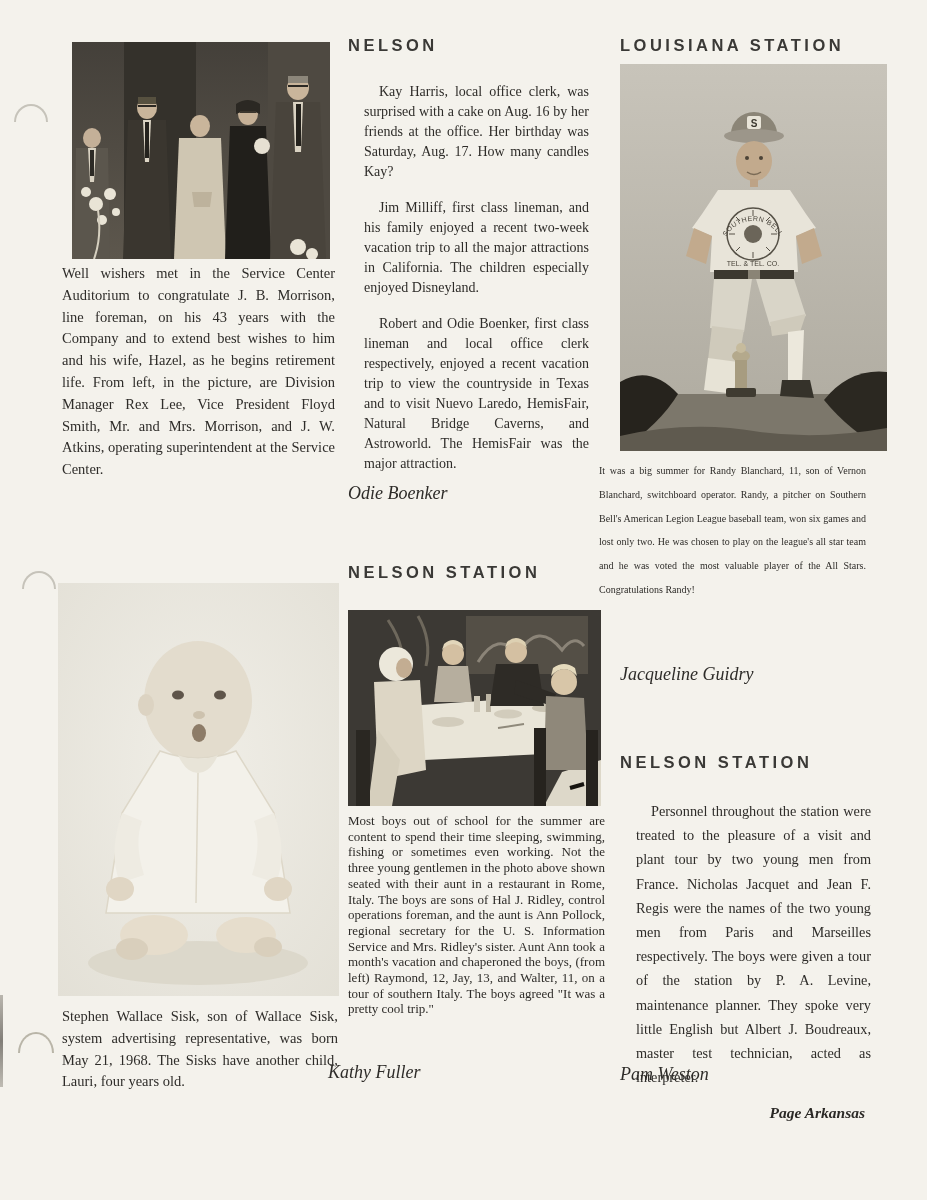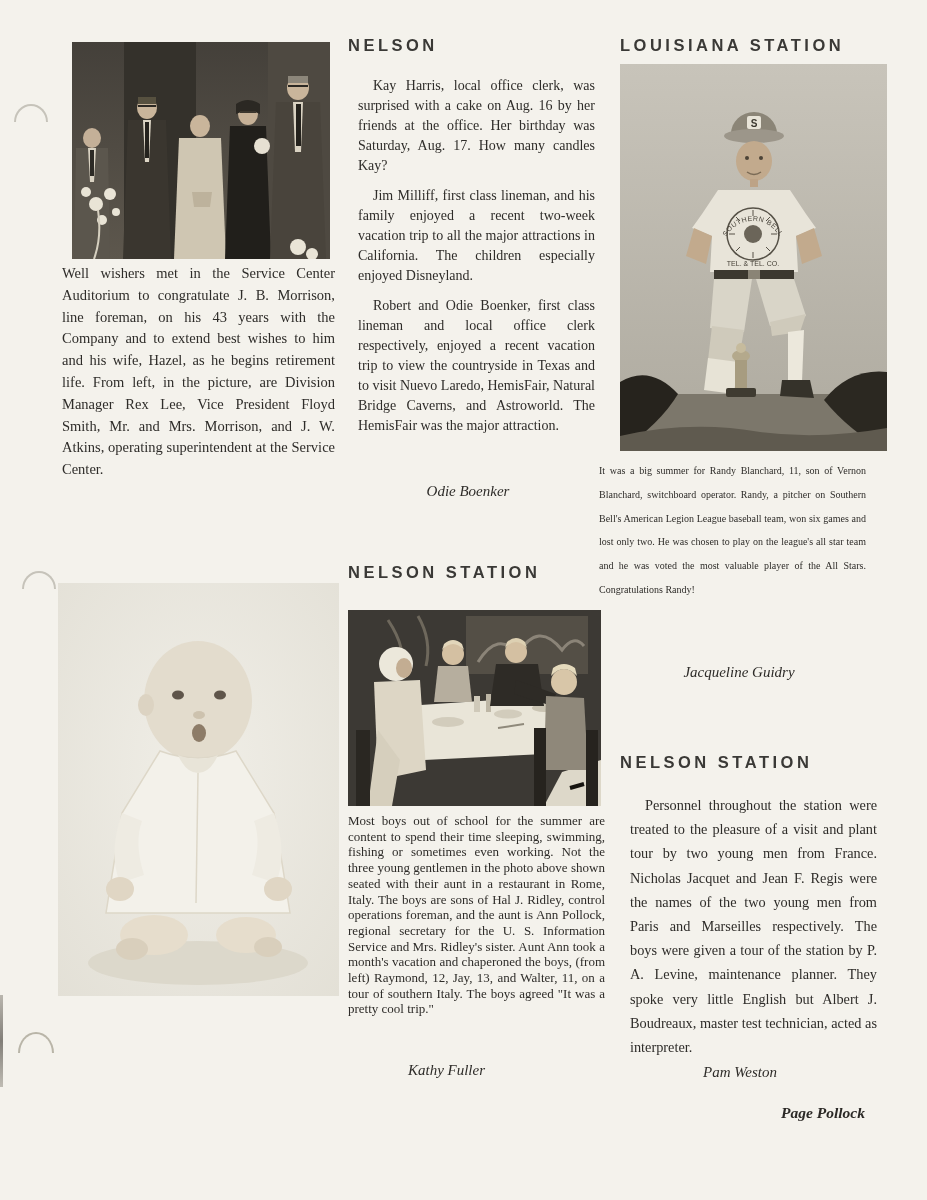--- a/index.html
+++ b/index.html
@@ -21,26 +21,26 @@
     white-space:nowrap;
   }
   .body-text{
     text-align:justify;
     color:#2e2c29;
   }
   .cap-std{font-size:14.5px;line-height:21.8px;}
   .cap-small{font-size:13px;line-height:15.7px;}
   .article-mid{font-size:14px;line-height:20px;}
   .article-wide{font-size:14.3px;line-height:24.2px;}
-  .article-mid p,.article-wide p{margin:10px;text-indent:15px;}
+  .article-mid p,.article-wide p{margin:16px;text-indent:15px;}
   .lead{font-weight:400;}
   .byline{
     font-style:italic;
-    font-size:15px;
-    text-align:center;
+    font-size:18px;
+    text-align:left;
     color:#2e2c29;
   }
   .page-footer{
     font-style:italic;
     font-weight:700;
     font-size:15.5px;
     text-align:right;
     color:#2b2926;
   }
   .photo{display:block;}
@@ -153,20 +153,23 @@
       <ellipse cx="62" cy="306" rx="14" ry="12" fill="#e0d6c4"></ellipse>
       <ellipse cx="220" cy="306" rx="14" ry="12" fill="#e0d6c4"></ellipse>
 
       <ellipse cx="96" cy="352" rx="34" ry="20" fill="#e6ddcc"></ellipse>
       <ellipse cx="188" cy="352" rx="30" ry="18" fill="#e6ddcc"></ellipse>
       <ellipse cx="74" cy="366" rx="16" ry="11" fill="#d9cfbc"></ellipse>
       <ellipse cx="210" cy="364" rx="14" ry="10" fill="#d9cfbc"></ellipse>
     </svg>
   </div>
 
+  <div class="abs body-text cap-std" style="left:62px;top:1006px;width:276px;">
+    <span class="lead">Stephen Wallace Sisk,</span><span> son of Wallace Sisk, system advertising representative, was born May 21, 1968. The Sisks have another child, Lauri, four years old.</span>
+  </div>
 
   <div class="abs col-heading" style="left:348px;top:36px;">NELSON</div>
 
   <div class="abs body-text article-mid" style="left:348px;top:66px;width:257px;">
     <p>Kay Harris, local office clerk, was surprised with a cake on Aug. 16 by her friends at the office.  Her birthday was Saturday, Aug. 17.  How many candles Kay?</p>
     <p>Jim Milliff, first class lineman, and his family enjoyed a recent two-week vacation trip to all the major attractions in California.  The children especially enjoyed Disneyland.</p>
     <p>Robert and Odie Boenker, first class lineman and local office clerk respectively, enjoyed a recent vacation trip to view the countryside in Texas and to visit Nuevo Laredo, HemisFair, Natural Bridge Caverns, and Astroworld.  The HemisFair was the major attraction.</p>
   </div>
 
   <div class="abs byline" style="left:348px;top:483px;width:240px;">Odie Boenker</div>
@@ -299,15 +302,15 @@
   <div class="abs byline" style="left:620px;top:664px;width:238px;">Jacqueline Guidry</div>
 
   <div class="abs col-heading" style="left:620px;top:753px;">NELSON STATION</div>
 
   <div class="abs body-text article-wide" style="left:620px;top:783px;width:267px;">
     <p>Personnel throughout the station were treated to the pleasure of a visit and plant tour by two young men from France.  Nicholas Jacquet and Jean F. Regis were the names of the two young men from Paris and Marseilles respectively.  The boys were given a tour of the station by P. A. Levine, maintenance planner.  They spoke very little English but Albert J. Boudreaux, master test technician, acted as interpreter.</p>
   </div>
 
   <div class="abs byline" style="left:620px;top:1064px;width:240px;">Pam Weston</div>
 
-  <div class="abs page-footer" style="left:620px;top:1104px;width:245px;">Page Pollock</div>
+  <div class="abs page-footer" style="left:620px;top:1104px;width:245px;">Page Arkansas</div>
 
 </div>
 
 </body></html>

